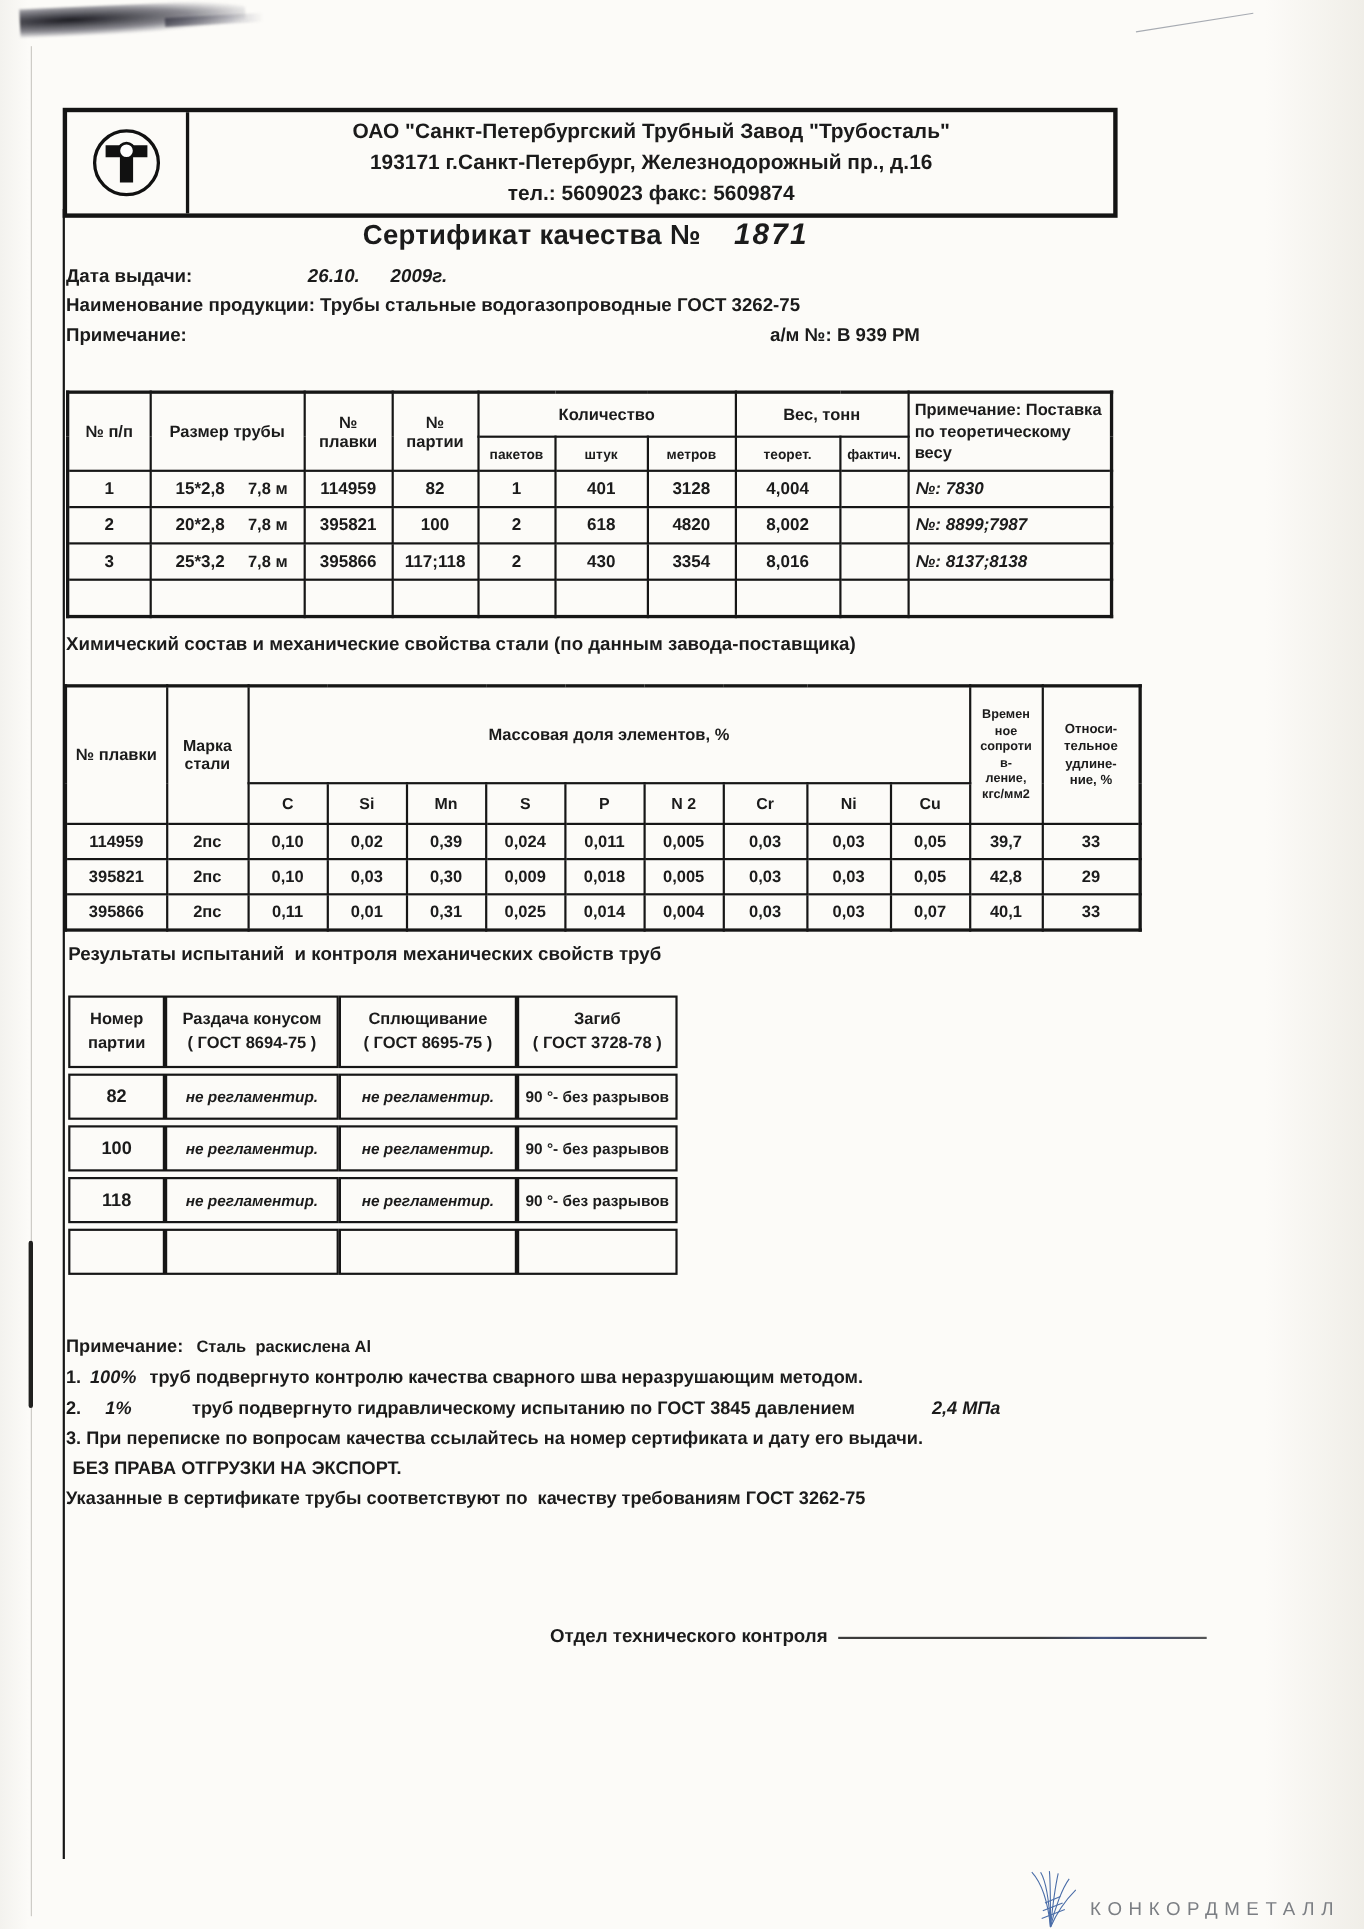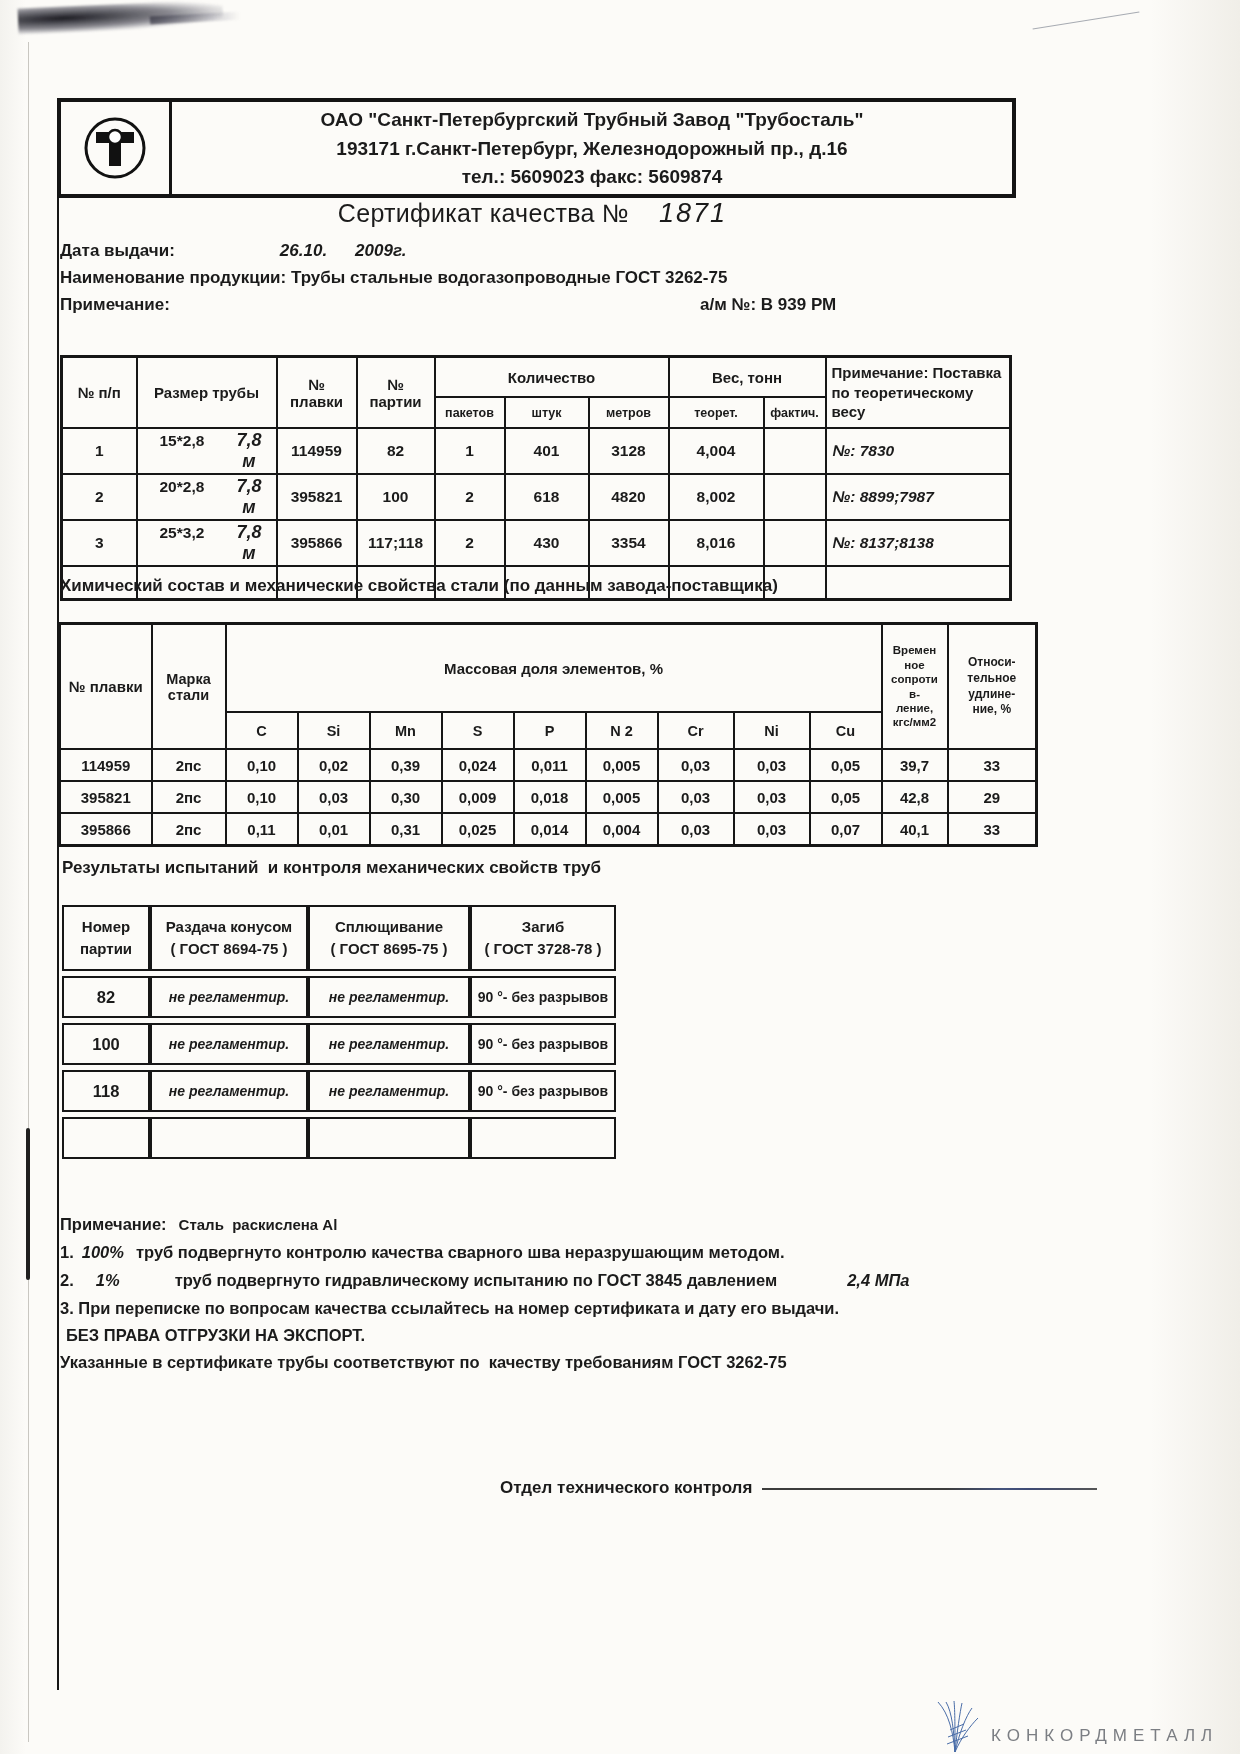--- a/index.html
+++ b/index.html
@@ -20,21 +20,21 @@
   .tr-line{left:1032px;top:20px;width:108px;height:1px;background:#a7abb2;transform:rotate(-9deg);}
   .scan-edge{left:28px;top:42px;width:1px;height:1700px;background:#c9c7c1;}
   .ink-bar{left:26px;top:1128px;width:4px;height:152px;background:#20201f;border-radius:2px;}
   .frame-left{left:57px;top:190px;width:2px;height:1500px;background:#161616;}
 
   
   .hdr-box{left:57px;top:98px;width:951px;height:92px;border:4px solid #141414;display:flex;align-items:stretch;}
   .logo-cell{width:108px;border-right:3px solid #141414;display:flex;align-items:center;justify-content:center;}
   .company{flex:1;text-align:center;font-weight:700;font-size:19px;line-height:1.5;padding-top:4px;}
 
-  .title-row{left:57px;top:198px;width:951px;text-align:center;font-weight:400;font-size:25px;letter-spacing:.3px;}
+  .title-row{left:57px;top:198px;width:951px;text-align:center;font-weight:700;font-size:25px;letter-spacing:.3px;}
   .title-num{font-size:27px;font-style:italic;margin-left:30px;letter-spacing:2px;}
 
   .meta{font-size:17px;font-weight:700;}
   .date-line{left:60px;top:241px;}
   .date-val{margin-left:105px;font-style:italic;}
   .year-val{margin-left:28px;font-style:italic;}
   .prod-line{left:60px;top:268px;}
   .recv-line{left:60px;top:295px;}
   .vehicle{left:700px;top:295px;}
 
@@ -42,22 +42,22 @@
   table{border-collapse:collapse;table-layout:fixed;}
   #t1,#t2{border:3px solid #161616;}
   #t1 th,#t1 td,#t2 th,#t2 td{border:2px solid #161616;text-align:center;vertical-align:middle;
     font-weight:700;color:#1b1b1b;padding:1px 2px;overflow:hidden;}
   #t1{left:60px;top:355px;width:952px;}
   #t1 .hr1 th{height:36px;font-size:15px;}
   .hr2 th{height:27px;font-size:12.5px;}
   #t1 tbody td{height:29px;font-size:15.5px;}
   .notehead{font-size:13px;text-align:left !important;padding:2px 5px !important;line-height:1.3;}
   .notecell{font-size:12.5px;text-align:left !important;padding-left:6px !important;font-style:italic;}
-  .sizewrap{display:flex;justify-content:space-between;align-items:baseline;padding:0 12px 0 20px;gap:32px;}
-  .lenval{font-size:18px;font-style:italic;}
+  .sizewrap{display:flex;justify-content:space-between;align-items:baseline;padding:0 12px 0 20px;}
+  .lenval{font-size:15px;}
 
   .section-title{left:60px;top:576px;font-size:17px;font-weight:700;}
   .section-title2{left:62px;top:858px;font-size:17px;font-weight:700;}
 
   #t2{left:58px;top:622px;width:977px;}
   #t2 .chr1 th{height:84px;font-size:15px;}
   #t2 .chr2 th{height:33px;font-size:14.5px;}
   #t2 tbody td{height:28px;font-size:15px;}
   .strength-head{font-size:11.5px !important;line-height:1.25;}
   .elong-head{font-size:12px !important;line-height:1.3;}

